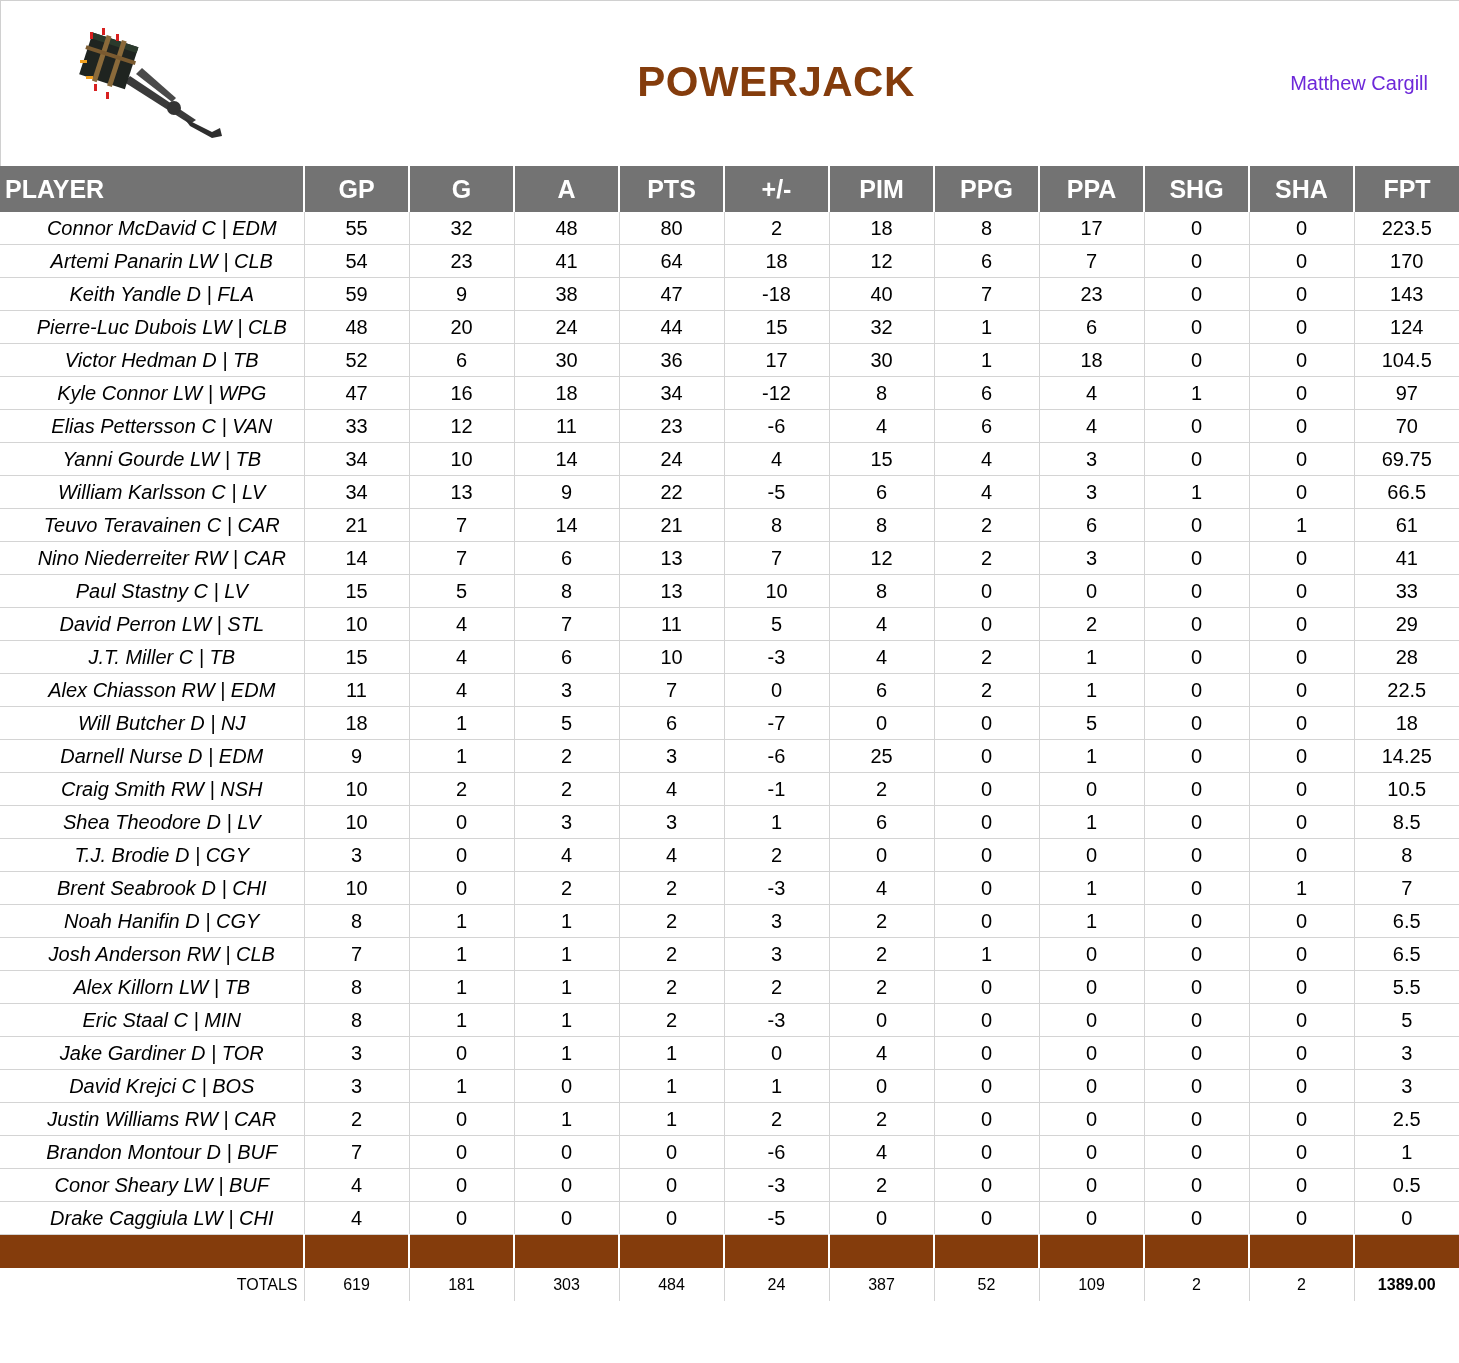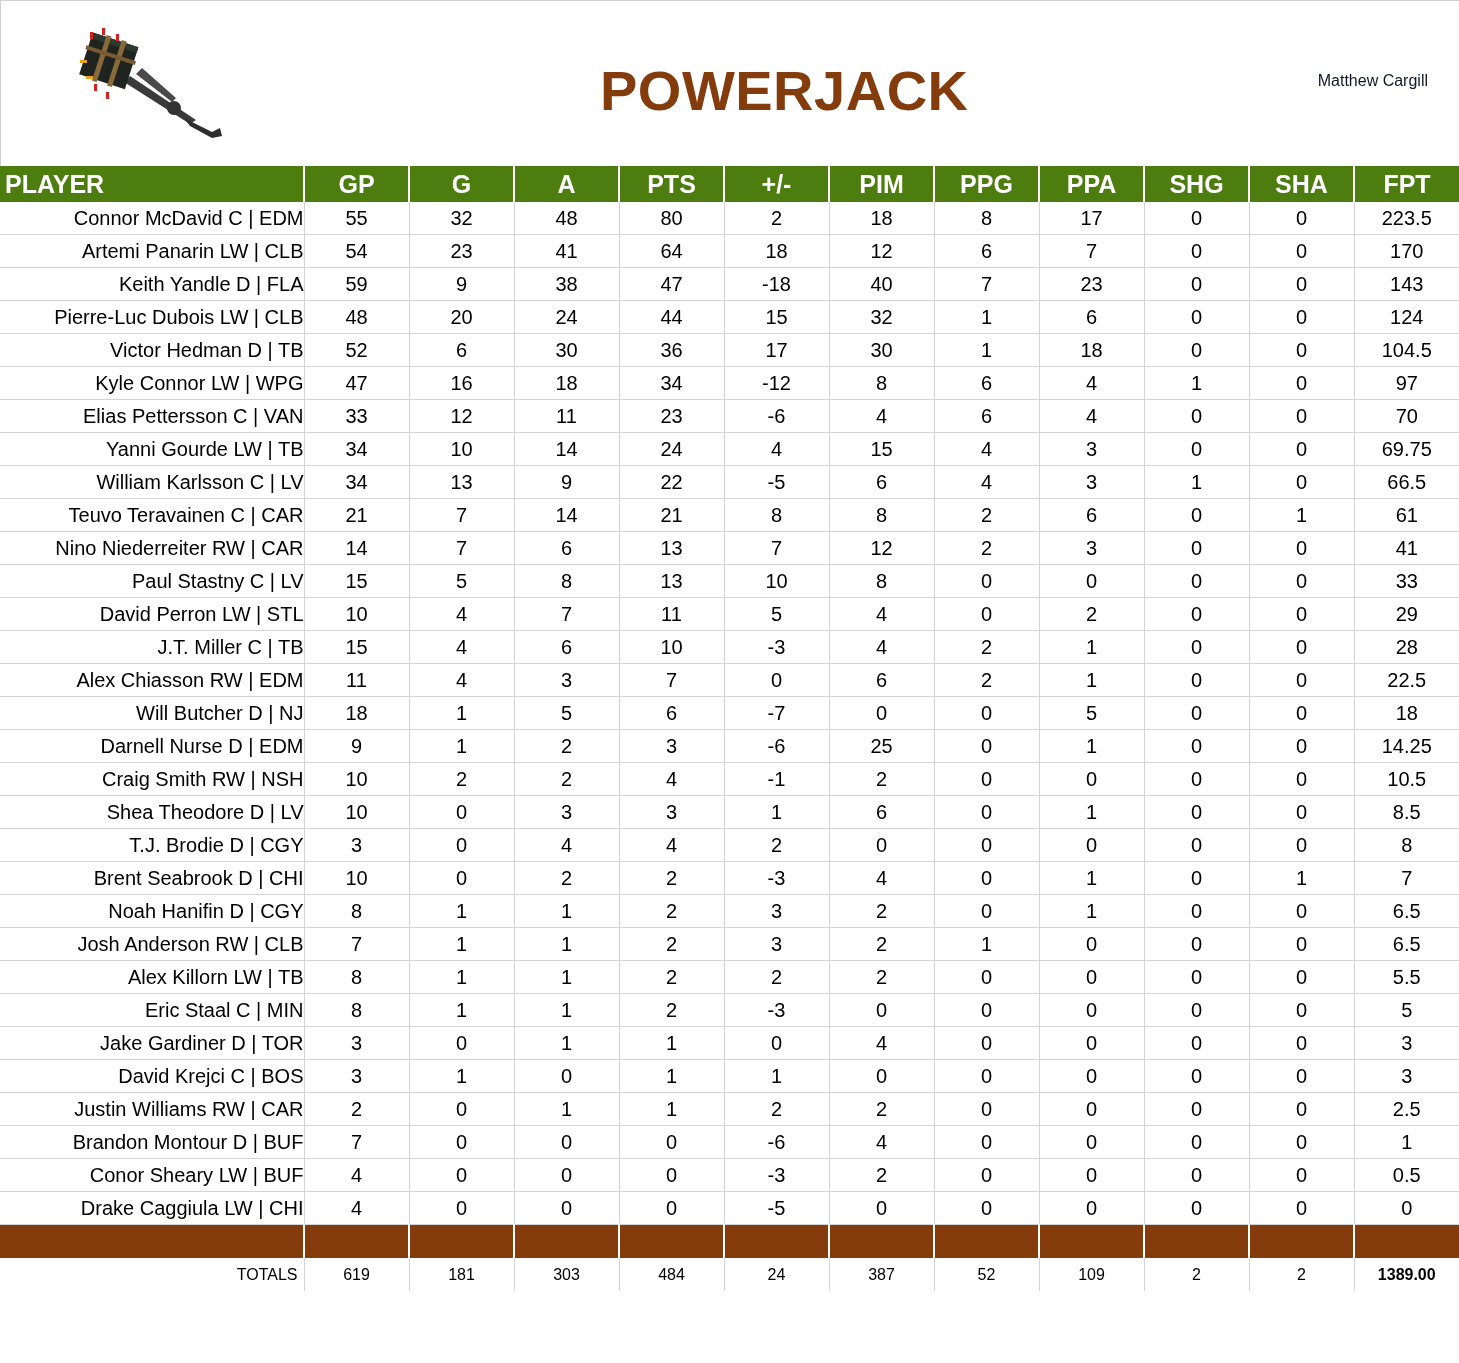--- a/index.html
+++ b/index.html
@@ -2,32 +2,32 @@
 <html><head>
 <meta charset="utf-8">
 <style>
   html, body { margin: 0; padding: 0; background: #ffffff; }
   body { width: 1459px; height: 1363px; position: relative; overflow: hidden;
          font-family: "Liberation Sans", "DejaVu Sans", sans-serif; color: #000; }
   .frame-top { position: absolute; left: 0; top: 0; width: 1459px; height: 1px; background: #d0d0d0; }
   .frame-left { position: absolute; left: 0; top: 0; width: 1px; height: 166px; background: #d0d0d0; }
   .logo { position: absolute; left: 72px; top: 24px; width: 160px; height: 118px; }
   .title { position: absolute; left: 600px; top: 58px; width: 352px; text-align: center;
-           font-size: 56px; font-weight: bold; color: #843c0c; letter-spacing: 0.5px; }
-  .owner { position: absolute; right: 31px; top: 72px; font-size: 16px; color: #0f172a; }
+           font-size: 42px; font-weight: bold; color: #843c0c; letter-spacing: 0.5px; }
+  .owner { position: absolute; right: 31px; top: 72px; font-size: 20px; color: #6d28d9; }
 
   table.stats { position: absolute; left: 0; top: 166px; border-collapse: collapse; table-layout: fixed; }
   table.stats th, table.stats td { padding: 0; margin: 0; }
-  th.hcell { background: #4d7c0f; color: #ffffff; font-weight: bold; font-size: 25px;
-             height: 36px; text-align: center; border-right: 2px solid #ffffff; vertical-align: middle; }
+  th.hcell { background: #737373; color: #ffffff; font-weight: bold; font-size: 25px;
+             height: 46px; text-align: center; border-right: 2px solid #ffffff; vertical-align: middle; }
   th.hcell.player { text-align: left; padding-left: 5px; }
   th.hcell:last-child { border-right: none; }
   td.dcell { height: 32px; font-size: 20px; text-align: center; border-bottom: 1px solid #d4d4d4;
              border-right: 1px solid #d4d4d4; vertical-align: middle; }
-  td.dcell.player { text-align: right; padding-left: 20px; white-space: nowrap; overflow: hidden; }
+  td.dcell.player { text-align: center; padding-left: 20px; white-space: nowrap; overflow: hidden; font-style: italic; }
   td.dcell:last-child { border-right: none; }
   td.bar { background: #843c0c; height: 33px; border-right: 2px solid #ffffff; }
   td.bar:last-child { border-right: none; }
   td.tcell { height: 33px; font-size: 16px; text-align: center; border-right: 1px solid #d4d4d4; vertical-align: middle; }
   td.tcell.label { text-align: right; padding-right: 6px; }
   td.tcell.fpt { font-weight: bold; }
   td.tcell:last-child { border-right: none; }
 </style>
 </head>
 <body>

